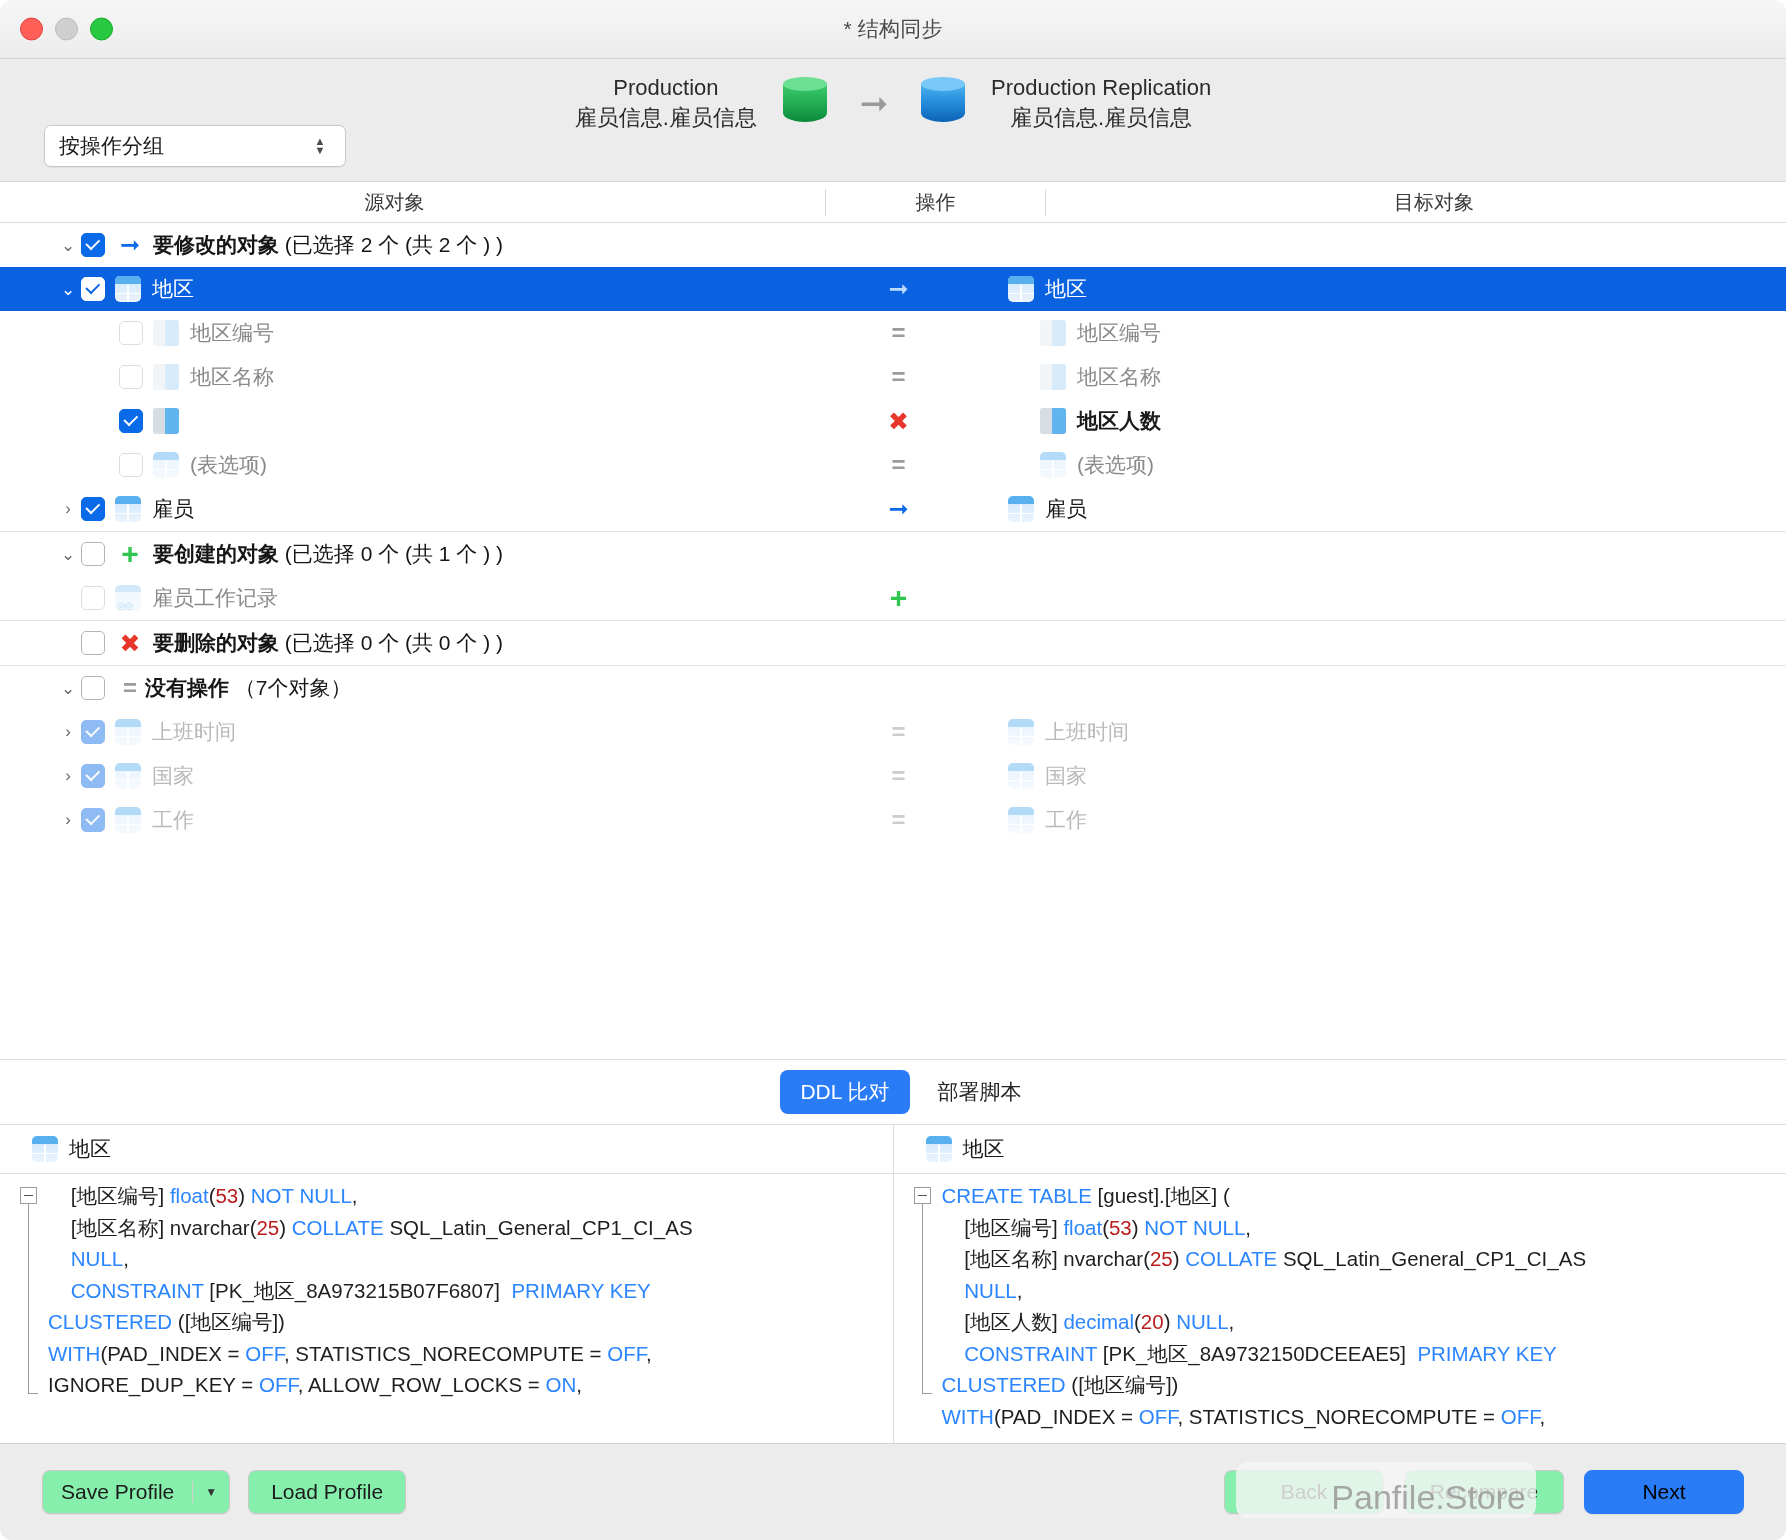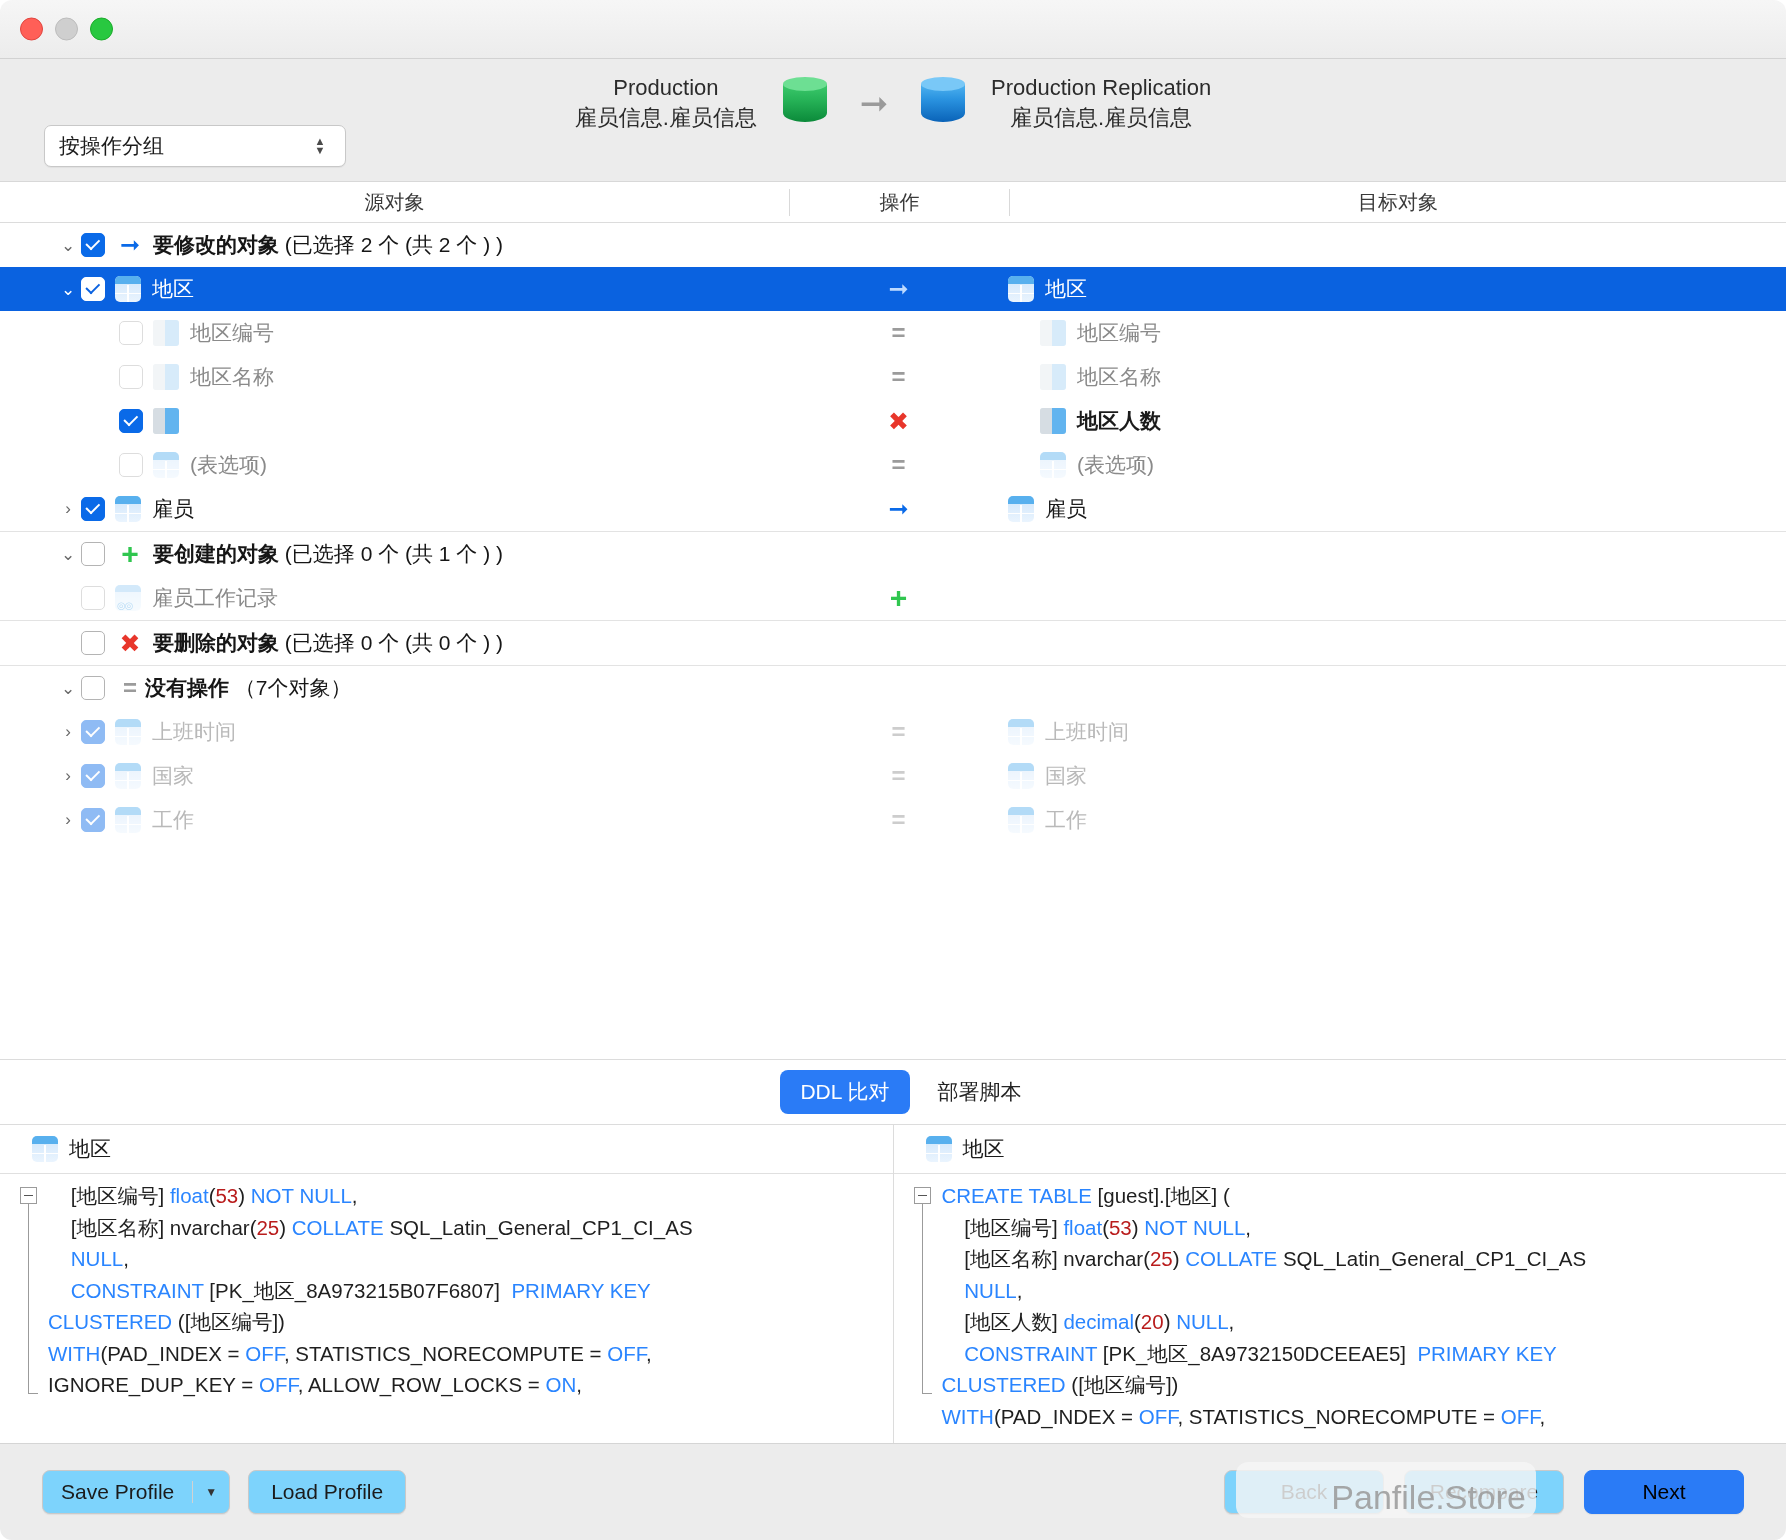--- a/index.html
+++ b/index.html
@@ -74,21 +74,21 @@
     width:34px;display:flex;flex-direction:column;align-items:center;justify-content:center;
     color:#4a4a4a;font-size:11px;line-height:9px;padding-right:8px;
   }
 
   
   .colhead{
     flex:0 0 40px;height:40px;
     display:flex;align-items:center;
     border-bottom:1px solid #dcdcdc;
     background:#fff;
-    font-size:20px;color:#3a3a3a;
+    font-size:20px;color:#3a3a3a;gap:36px;
   }
   .colhead .c{ text-align:center; position:relative;}
   .colhead .c.src{width:789px;}
   .colhead .c.act{width:219px;border-left:1px solid #d9d9d9;border-right:1px solid #d9d9d9;}
   .colhead .c.tgt{flex:1;}
 
   
   .tree{flex:1 1 auto;overflow:hidden;background:#fff;position:relative;}
   .row{
     display:flex;align-items:center;height:44px;position:relative;
@@ -196,21 +196,21 @@
   .num{color:#b91c1c;}
   .pl{color:#1f1f1f;}
 
   
   .footer{
     flex:0 0 96px;height:96px;
     background:#ececec;border-top:1px solid #d5d5d5;
     display:flex;align-items:center;position:relative;
   }
   .btn{
-    background:#7dd3fc;border:1px solid #c9c9c9;border-radius:8px;
+    background:#86efac;border:1px solid #c9c9c9;border-radius:8px;
     font-size:21px;color:#1b1b1b;
     height:44px;display:flex;align-items:center;justify-content:center;
     box-shadow:0 1px 1px rgba(0,0,0,.06);
     padding:0 22px;box-sizing:border-box;
   }
   .btn.split{padding:0;}
   .btn.split .t{padding:0 18px;}
   .btn.split .divider{width:1px;height:22px;background:#d2d2d2;}
   .btn.split .caret{padding:0 12px;font-size:12px;color:#333;}
   .btn.primary{background:#2a7bf6;border-color:#2a7bf6;color:#000000;}
@@ -230,20 +230,21 @@
 <body>
 
 <div class="window">
 
   <div class="titlebar">
     <div class="traffic">
       <div class="dot red"></div>
       <div class="dot yellow"></div>
       <div class="dot green"></div>
     </div>
+    <div class="title">* 结构同步</div>
   </div>
 
   <div class="header">
     <div class="conn-row">
       <div class="conn">
         <div class="l1">Production</div>
         <div class="l2">雇员信息.雇员信息</div>
       </div>
       <div class="db-icon db-green">
         <div class="body"></div>

